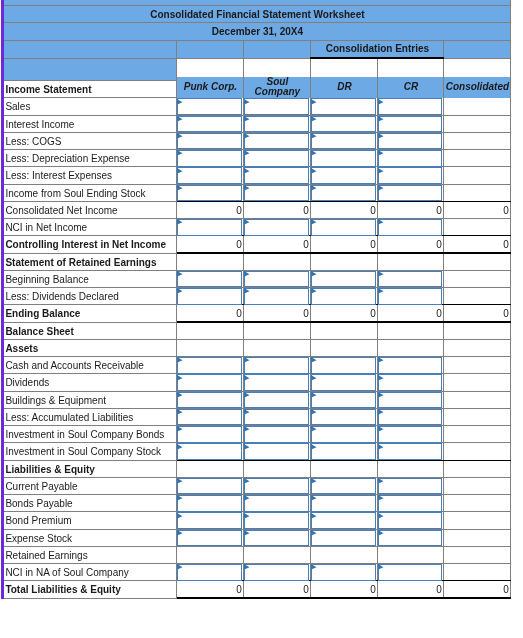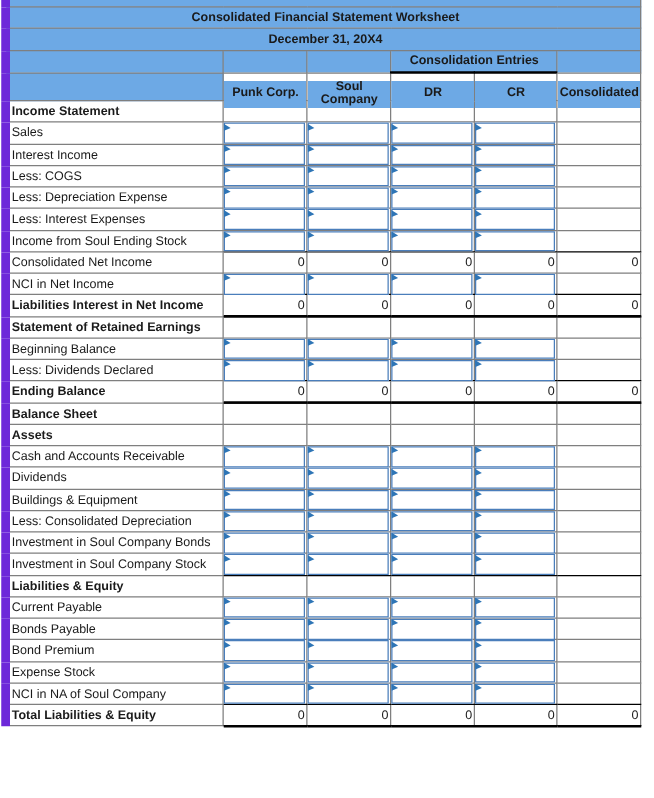--- a/index.html
+++ b/index.html
@@ -6,33 +6,33 @@
   html,body{margin:0;padding:0;background:#ffffff;}
   body{width:523px;height:638px;overflow:hidden;
        font-family:"Liberation Sans",sans-serif;
        -webkit-font-smoothing:antialiased;}
   #sheet{position:absolute;left:1.4px;top:-12.45px;width:508px;}
   table.ws{border-collapse:collapse;table-layout:fixed;width:508px;}
   table.ws td{padding:0;margin:0;
       border-right:1px solid #7f7f7f;border-bottom:1px solid #7f7f7f;
       font-size:10px;color:#1a1a1a;line-height:1;vertical-align:middle;}
   table.ws tr:first-child td{border-top:1px solid #7f7f7f;}
-  table.ws td:first-child{border-left:7px solid #6d28d9;}
+  table.ws td:first-child{border-left:3px solid #6d28d9;}
   col.c0{width:174px}col.c1{width:67px}col.c2{width:67px}
   col.c3{width:67px}col.c4{width:66px}col.c5{width:67px}
 
   .hdr{background:#6DA9E5;text-align:center;font-weight:bold;}
   .hdrplain{background:#6DA9E5;}
   .preroll td{height:16px;}
   .titlerow td{height:13.4px;}
   .daterow td{height:14.4px;}
   .titlerow td.hdr,.daterow td.hdr{padding-top:2.6px;padding-bottom:0;}
   .grprow td{height:16.5px;}
   .colrow td{height:20.9px;}
-  .colrow td.hdr{position:relative;top:6px;line-height:1.08;}
+  .colrow td.hdr{position:relative;top:18px;line-height:1.08;font-style:italic;}
   .grp-ul{border-bottom:2px solid #000 !important;}
 
   .bodyrow td{height:16.25px;}
   table.ws td.lbl{padding-left:1px;white-space:nowrap;margin-left:32px;}
   table.ws td.num{text-align:right;padding-right:1.6px;}
   table.ws td.lbl,table.ws td.num{position:relative;top:0.9px;}
   .b{font-weight:bold;}
   table.ws td.botblack{border-bottom:1px solid #000;}
   table.ws td.botthick{border-bottom:1px solid #000;position:relative;}
 
@@ -373,21 +373,21 @@
               <div class="inp">
                 <svg viewBox="0 0 8 8" width="8" height="8" class="mk">
                   <path d="M0 0 L5.5 3.3 L0.3 5.6 Z" fill="#2E75B6"></path>
                 </svg>
               </div>
             </div>
           </td>
           <td class="num botblack"></td>
         </tr>
         <tr class="bodyrow">
-          <td class="lbl b">Liabilities Interest in Net Income</td>
+          <td class="lbl b">Controlling Interest in Net Income</td>
           <td class="num botthick"><div class="rulewrap">
               <div class="rule2"></div>
             </div><span>0</span></td>
           <td class="num botthick"><div class="rulewrap">
               <div class="rule2"></div>
             </div><span>0</span></td>
           <td class="num botthick"><div class="rulewrap">
               <div class="rule2"></div>
             </div><span>0</span></td>
           <td class="num botthick"><div class="rulewrap">
@@ -633,21 +633,21 @@
               <div class="inp">
                 <svg viewBox="0 0 8 8" width="8" height="8" class="mk">
                   <path d="M0 0 L5.5 3.3 L0.3 5.6 Z" fill="#2E75B6"></path>
                 </svg>
               </div>
             </div>
           </td>
           <td class="num"></td>
         </tr>
         <tr class="bodyrow">
-          <td class="lbl">Less: Consolidated Depreciation</td>
+          <td class="lbl">Less: Accumulated Liabilities</td>
           <td class="num">
             <div class="cellwrap">
               <div class="inp">
                 <svg viewBox="0 0 8 8" width="8" height="8" class="mk">
                   <path d="M0 0 L5.5 3.3 L0.3 5.6 Z" fill="#2E75B6"></path>
                 </svg>
               </div>
             </div>
           </td>
           <td class="num">
@@ -918,20 +918,28 @@
           </td>
           <td class="num">
             <div class="cellwrap">
               <div class="inp">
                 <svg viewBox="0 0 8 8" width="8" height="8" class="mk">
                   <path d="M0 0 L5.5 3.3 L0.3 5.6 Z" fill="#2E75B6"></path>
                 </svg>
               </div>
             </div>
           </td>
+          <td class="num"></td>
+        </tr>
+        <tr class="bodyrow">
+          <td class="lbl">Retained Earnings</td>
+          <td class="num"></td>
+          <td class="num"></td>
+          <td class="num"></td>
+          <td class="num"></td>
           <td class="num"></td>
         </tr>
         <tr class="bodyrow">
           <td class="lbl">NCI in NA of Soul Company</td>
           <td class="num botblack">
             <div class="cellwrap">
               <div class="inp">
                 <svg viewBox="0 0 8 8" width="8" height="8" class="mk">
                   <path d="M0 0 L5.5 3.3 L0.3 5.6 Z" fill="#2E75B6"></path>
                 </svg>

